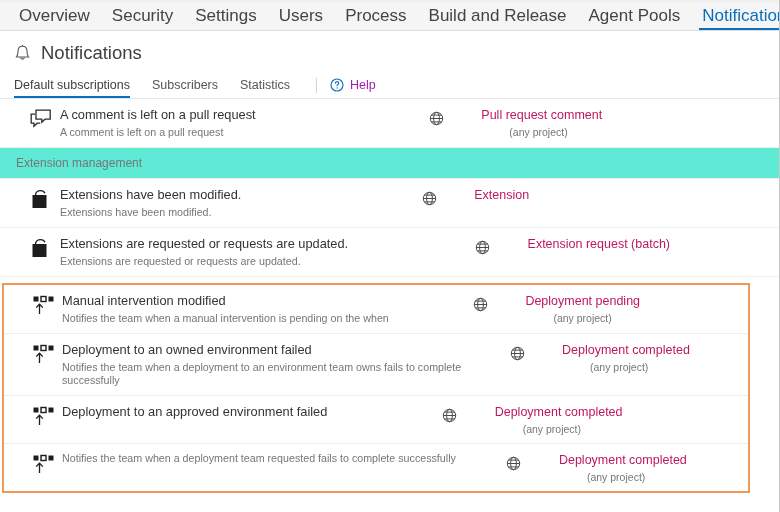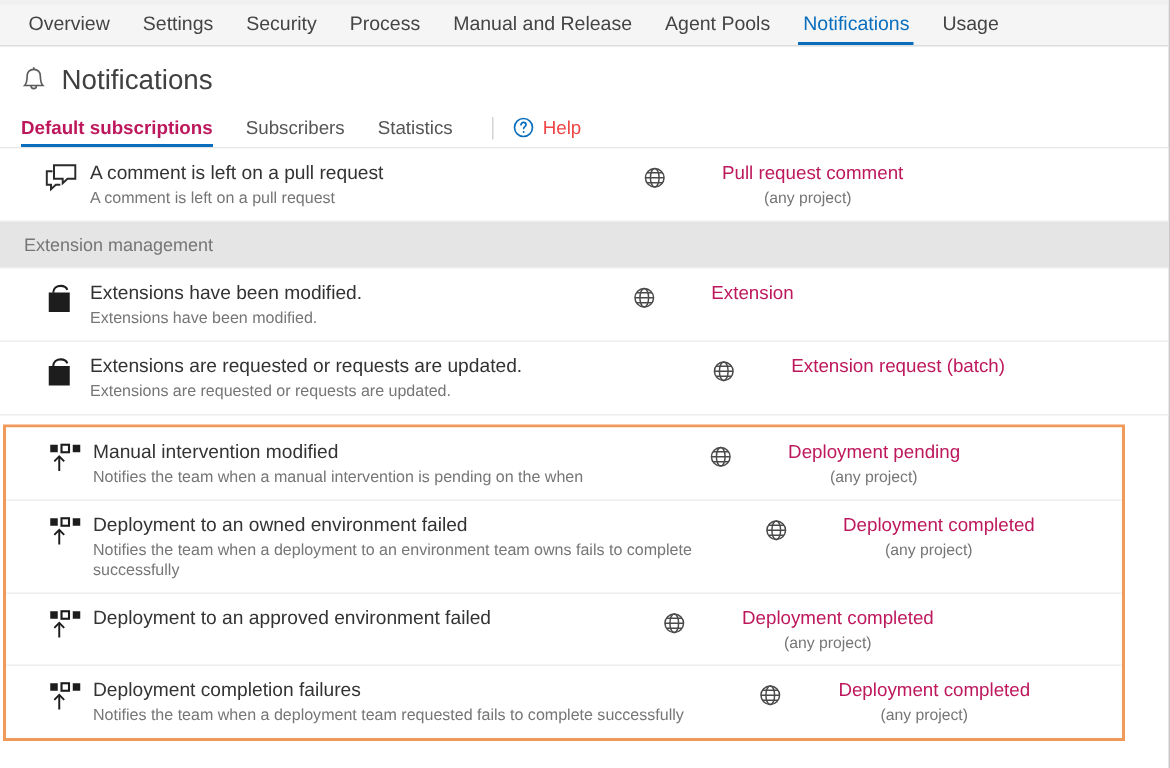--- a/index.html
+++ b/index.html
@@ -32,21 +32,21 @@
     content: "";
     position: absolute;
     left: 0; right: 0; top: 0;
     height: 3px;
     background: #f0f0f0;
   }
   .navtab {
     display: flex;
     align-items: center;
     padding: 0 11px;
-    font-size: 13px;
+    font-size: 17px;
     color: #444444;
     white-space: nowrap;
     position: relative;
     cursor: pointer;
     line-height: 1;
   }
   .navtab.active { color: #0a6ebd; }
   .navtab.active::after {
     content: "";
     position: absolute;
@@ -87,56 +87,56 @@
     position: relative;
     font-size: 12.5px;
     color: #555555;
     padding: 0 13px 7px 0;
     margin-right: 9px;
     cursor: pointer;
     line-height: 1;
     white-space: nowrap;
   }
   .pivot:first-child { padding-left: 0; }
-  .pivot.active { color: #be185d; font-weight: bold; }
+  .pivot.active { color: #404040; font-weight: normal; }
   .pivot.active::after {
     content: "";
     position: absolute;
     left: 0; right: 13px; bottom: 0;
     height: 2px;
     background: #0a6ebd;
   }
   .pivot-sep {
     width: 1px;
     height: 15px;
     background: #d4d4d4;
     margin: 0 13px 5px 4px;
   }
   #helplink {
     display: flex;
     align-items: center;
     gap: 6px;
     font-size: 12.5px;
-    color: #ef4444;
+    color: #a21caf;
     padding-bottom: 6px;
     cursor: pointer;
     line-height: 1;
   }
   #helplink svg { display: block; }
 
   
   #list {
     position: relative;
   }
   .group-header {
     font-size: 12px;
     color: #767676;
     padding: 9px 0 9px 16px;
     border-bottom: 1px solid #eeeeee;
-    background: #e5e5e5;
+    background: #5eead4;
     line-height: 1;
   }
   .row {
     display: flex;
     align-items: flex-start;
     border-bottom: 1px solid #eeeeee;
     background: #ffffff;
     min-height: 39px;
     padding: 8px 0 8px 16px;
   }
@@ -209,24 +209,25 @@
   .bag { display: block; }
   .comment { display: block; }
 </style>
 </head>
 <body>
 
 <div id="app">
 
   <div id="topnav">
       <div class="navtab">Overview</div>
+      <div class="navtab">Security</div>
       <div class="navtab">Settings</div>
-      <div class="navtab">Security</div>
+      <div class="navtab">Users</div>
       <div class="navtab">Process</div>
-      <div class="navtab">Manual and Release</div>
+      <div class="navtab">Build and Release</div>
       <div class="navtab">Agent Pools</div>
       <div class="navtab active">Notifications</div>
       <div class="navtab">Usage</div>
     </div>
 
   <div id="pagehead">
     <span>
       <svg id="bell" viewBox="0 0 17 19" fill="none" stroke="#5a5a5a" stroke-width="1.1">
         <path d="M8.5 2.2c-2.6 0-4.4 1.9-4.4 4.4 0 3.6-.6 5.2-1.7 6.4h12.2c-1.1-1.2-1.7-2.8-1.7-6.4 0-2.5-1.8-4.4-4.4-4.4z"></path>
         <path d="M8.5 2.2V.9"></path>
@@ -436,21 +437,20 @@
               <svg class="deploy-glyph" width="24" height="21" viewBox="0 0 24 21" fill="none">
                 <rect x="1.5" y="1.5" width="5" height="5" fill="#1d1d1d"></rect>
                 <rect x="9" y="1.5" width="5" height="5" fill="none" stroke="#1d1d1d" stroke-width="1.4"></rect>
                 <rect x="16.5" y="1.5" width="5" height="5" fill="#1d1d1d"></rect>
                 <path d="M7.5 19V9.5" stroke="#1d1d1d" stroke-width="1.3"></path>
                 <path d="M4.2 12.6 7.5 9.2l3.3 3.4" stroke="#1d1d1d" stroke-width="1.3" fill="none"></path>
               </svg>
             </span>
           </div>
           <div class="row-main">
-            <div class="row-title">Deployment completion failures</div>
             <div class="row-desc">Notifies the team when a deployment team requested fails to complete successfully</div>
           </div>
           <div class="row-scope">
             <span>
               <svg class="globe" width="15" height="15" viewBox="0 0 15 15" fill="none" stroke="#4a4a4a" stroke-width="1">
                 <circle cx="7.5" cy="7.5" r="6.2"></circle>
                 <ellipse cx="7.5" cy="7.5" rx="2.9" ry="6.2"></ellipse>
                 <path d="M1.3 7.5h12.4M2.3 4.1h10.4M2.3 10.9h10.4"></path>
               </svg>
             </span>

